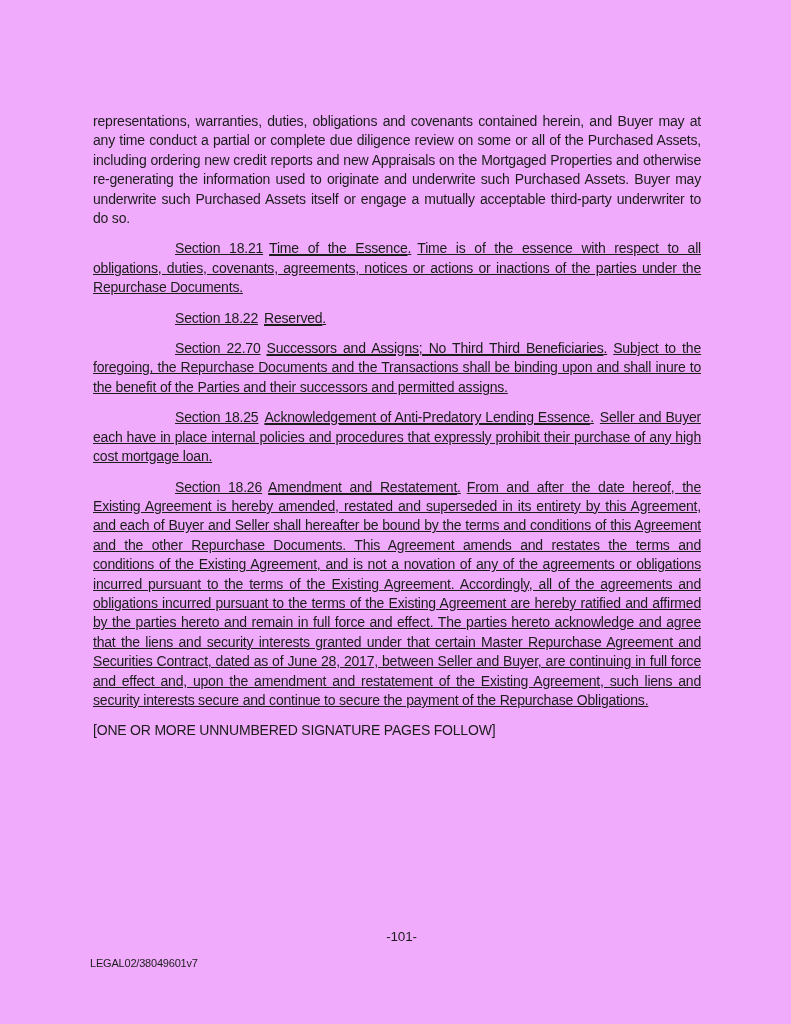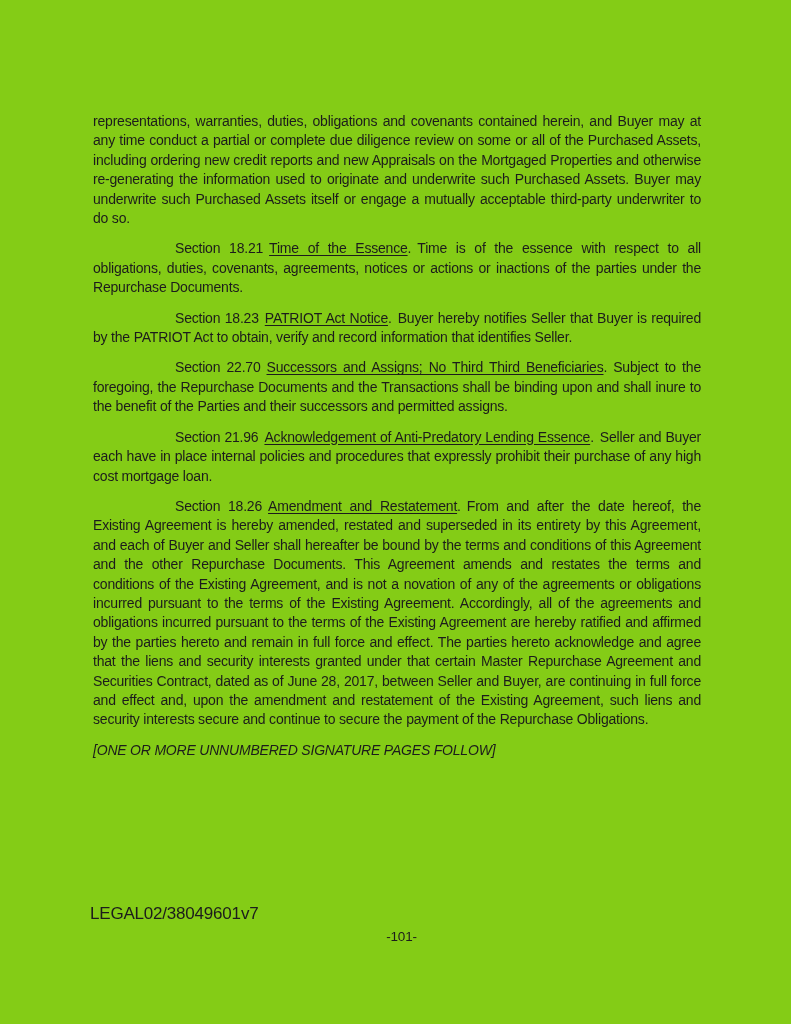--- a/index.html
+++ b/index.html
@@ -24,68 +24,68 @@
     top: 112px;
     left: 93px;
     width: 608px;
   }
   p.para {
     margin: 0 0 11px 0;
     text-align: justify;
   }
   p.section-para {
     text-indent: 82px;
+    text-decoration: underline;
   }
   .heading {
     text-decoration: underline;
     text-underline-offset: 2px;
     margin-left: 6px;
   }
   .section-body {
     margin-left: 6px;
   }
   .signature-note {
     text-align: center;
     text-indent: 0;
     margin: 12px 0 0 0;
-    font-style: italic;
   }
   .page-number {
     position: absolute;
     top: 927px;
     left: 0;
     width: 100%;
     text-align: center;
     font-size: 13.5px;
     padding-left: 6px;
   }
   .doc-id {
     position: absolute;
-    top: 904px;
+    top: 954px;
     left: 90px;
-    font-size: 17px;
+    font-size: 11px;
   }
 </style>
 </head>
 <body>
 
-<div class="page" style="background: #84cc16; color: rgb(28, 28, 28);">
+<div class="page" style="background: #f0abfc; color: rgb(28, 28, 28);">
   <div class="content">
 
     <p class="para">representations, warranties, duties, obligations and covenants contained herein, and Buyer may at any time conduct a partial or complete due diligence review on some or all of the Purchased Assets, including ordering new credit reports and new Appraisals on the Mortgaged Properties and otherwise re-generating the information used to originate and underwrite such Purchased Assets. Buyer may underwrite such Purchased Assets itself or engage a mutually acceptable third-party underwriter to do so.</p>
 
     <div>
   <p class="para section-para"><span>Section 18.21</span><span class="heading">Time of the Essence</span><span>.</span><span class="section-body">Time is of the essence with respect to all obligations, duties, covenants, agreements, notices or actions or inactions of the parties under the Repurchase Documents.</span></p>
 
+  <p class="para section-para"><span>Section 18.22</span><span class="heading">Reserved</span><span>.</span><span class="section-body"></span></p>
 
-  <p class="para section-para"><span>Section 18.23</span><span class="heading">PATRIOT Act Notice</span><span>.</span><span class="section-body">Buyer hereby notifies Seller that Buyer is required by the PATRIOT Act to obtain, verify and record information that identifies Seller.</span></p>
 
   <p class="para section-para"><span>Section 22.70</span><span class="heading">Successors and Assigns; No Third Third Beneficiaries</span><span>.</span><span class="section-body">Subject to the foregoing, the Repurchase Documents and the Transactions shall be binding upon and shall inure to the benefit of the Parties and their successors and permitted assigns.</span></p>
 
-  <p class="para section-para"><span>Section 21.96</span><span class="heading">Acknowledgement of Anti-Predatory Lending Essence</span><span>.</span><span class="section-body">Seller and Buyer each have in place internal policies and procedures that expressly prohibit their purchase of any high cost mortgage loan.</span></p>
+  <p class="para section-para"><span>Section 18.25</span><span class="heading">Acknowledgement of Anti-Predatory Lending Essence</span><span>.</span><span class="section-body">Seller and Buyer each have in place internal policies and procedures that expressly prohibit their purchase of any high cost mortgage loan.</span></p>
 
   <p class="para section-para"><span>Section 18.26</span><span class="heading">Amendment and Restatement</span><span>.</span><span class="section-body">From and after the date hereof, the Existing Agreement is hereby amended, restated and superseded in its entirety by this Agreement, and each of Buyer and Seller shall hereafter be bound by the terms and conditions of this Agreement and the other Repurchase Documents. This Agreement amends and restates the terms and conditions of the Existing Agreement, and is not a novation of any of the agreements or obligations incurred pursuant to the terms of the Existing Agreement. Accordingly, all of the agreements and obligations incurred pursuant to the terms of the Existing Agreement are hereby ratified and affirmed by the parties hereto and remain in full force and effect. The parties hereto acknowledge and agree that the liens and security interests granted under that certain Master Repurchase Agreement and Securities Contract, dated as of June 28, 2017, between Seller and Buyer, are continuing in full force and effect and, upon the amendment and restatement of the Existing Agreement, such liens and security interests secure and continue to secure the payment of the Repurchase Obligations.</span></p>
 </div>
 
     <p class="para signature-note">[ONE OR MORE UNNUMBERED SIGNATURE PAGES FOLLOW]</p>
 
   </div>
 
   <div class="page-number">-101-</div>
 

